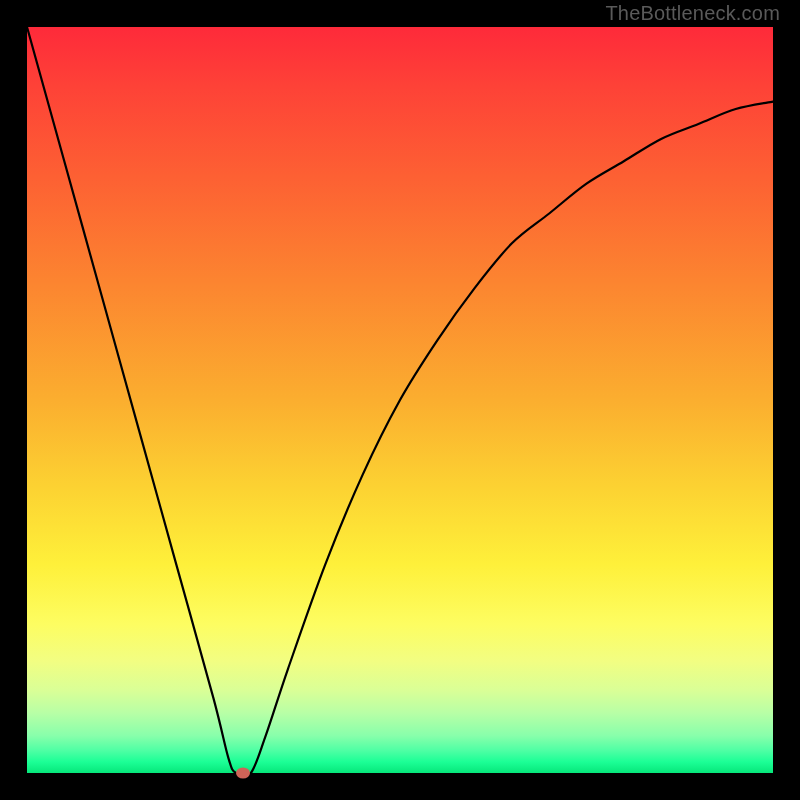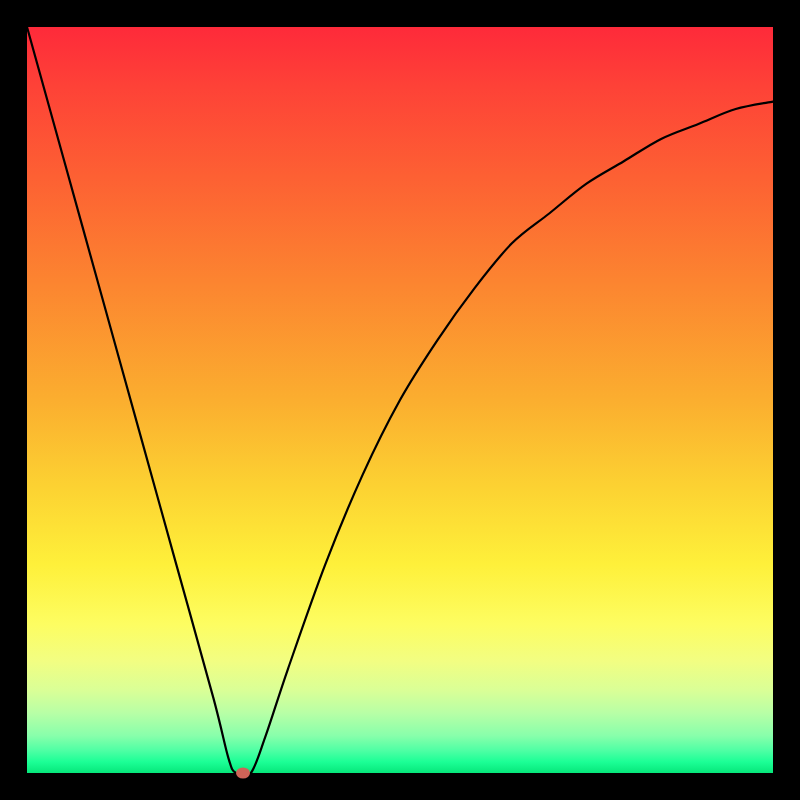--- a/index.html
+++ b/index.html
@@ -68,20 +68,21 @@
     height: 11px;
     border-radius: 50% / 50%;
     background: #cf6357;
     transform: translate(-50%, -50%);
   }
 </style>
 </head>
 <body>
 
 <div class="frame">
+  <div class="watermark">TheBottleneck.com</div>
 
   <div class="plot-area">
     <svg class="curve" viewBox="0 0 746 746" preserveAspectRatio="none">
       <path id="curve-path" fill="none" stroke="#000" stroke-width="2.2" stroke-linejoin="round" stroke-linecap="round" d="M 0 0 C 6.216666666666668 22.380000000000013 24.866666666666667 89.5200000000001 37.300000000000004 134.2800000000001 C 49.73333333333334 179.04000000000008 62.16666666666668 223.8 74.60000000000001 268.56 C 87.03333333333335 313.32 99.46666666666665 358.08 111.89999999999999 402.84 C 124.33333333333333 447.59999999999997 136.76666666666668 492.36 149.20000000000002 537.12 C 161.63333333333335 581.88 177.79666666666668 639.0733333333333 186.5 671.4 C 195.20333333333332 703.7266666666667 197.69 718.6466666666668 201.42000000000002 731.08 C 205.15000000000003 743.5133333333333 205.15000000000003 743.5133333333333 208.88000000000002 746 C 212.61 748.4866666666667 218.82666666666665 752.2166666666667 223.79999999999998 746 C 228.7733333333333 739.7833333333333 232.50333333333333 726.1066666666667 238.72 708.7 C 244.93666666666667 691.2933333333334 251.1533333333333 670.1566666666666 261.09999999999997 641.56 C 271.0466666666666 612.9633333333333 285.9666666666667 569.4466666666667 298.40000000000003 537.12 C 310.83333333333337 504.79333333333335 323.26666666666665 474.9533333333333 335.7 447.59999999999997 C 348.1333333333333 420.2466666666666 360.56666666666666 395.38 373 373 C 385.43333333333334 350.62 397.8666666666667 331.97 410.3 313.32000000000005 C 422.73333333333335 294.6700000000001 435.16666666666663 277.2633333333333 447.59999999999997 261.09999999999997 C 460.0333333333333 244.93666666666664 472.4666666666667 228.77333333333337 484.90000000000003 216.34000000000003 C 497.33333333333337 203.9066666666667 509.7666666666666 196.4466666666667 522.1999999999999 186.5 C 534.6333333333332 176.5533333333333 547.0666666666666 165.3633333333333 559.5 156.65999999999997 C 571.9333333333334 147.95666666666665 584.3666666666668 141.7400000000001 596.8000000000001 134.2800000000001 C 609.2333333333333 126.82000000000009 621.6666666666667 118.11666666666666 634.1 111.89999999999998 C 646.5333333333333 105.6833333333333 658.9666666666667 101.95333333333336 671.4 96.98000000000002 C 683.8333333333333 92.00666666666667 696.2666666666667 85.78999999999995 708.6999999999999 82.05999999999995 C 721.1333333333332 78.32999999999994 739.7833333333333 75.84333333333335 746 74.60000000000002"></path>
     </svg>
     <div class="dot" id="marker-dot" style="left: 216.34px; top: 746px;"></div>
   </div>
 </div>
 
 </body></html>

